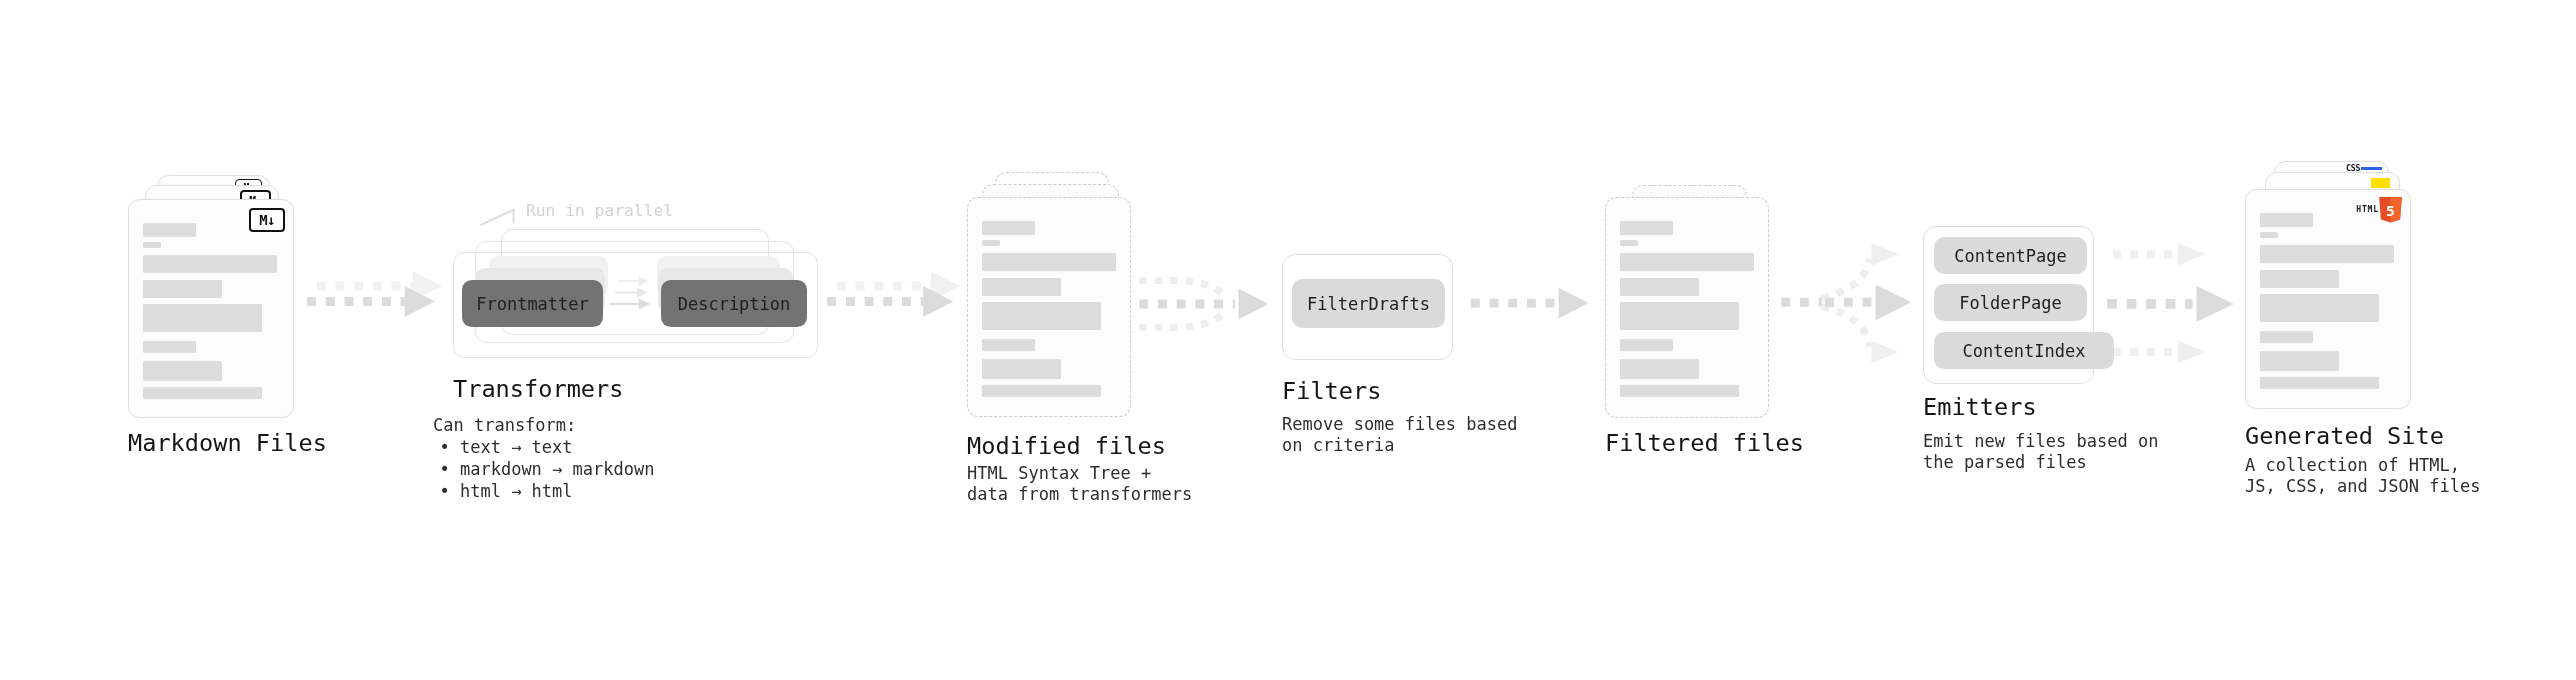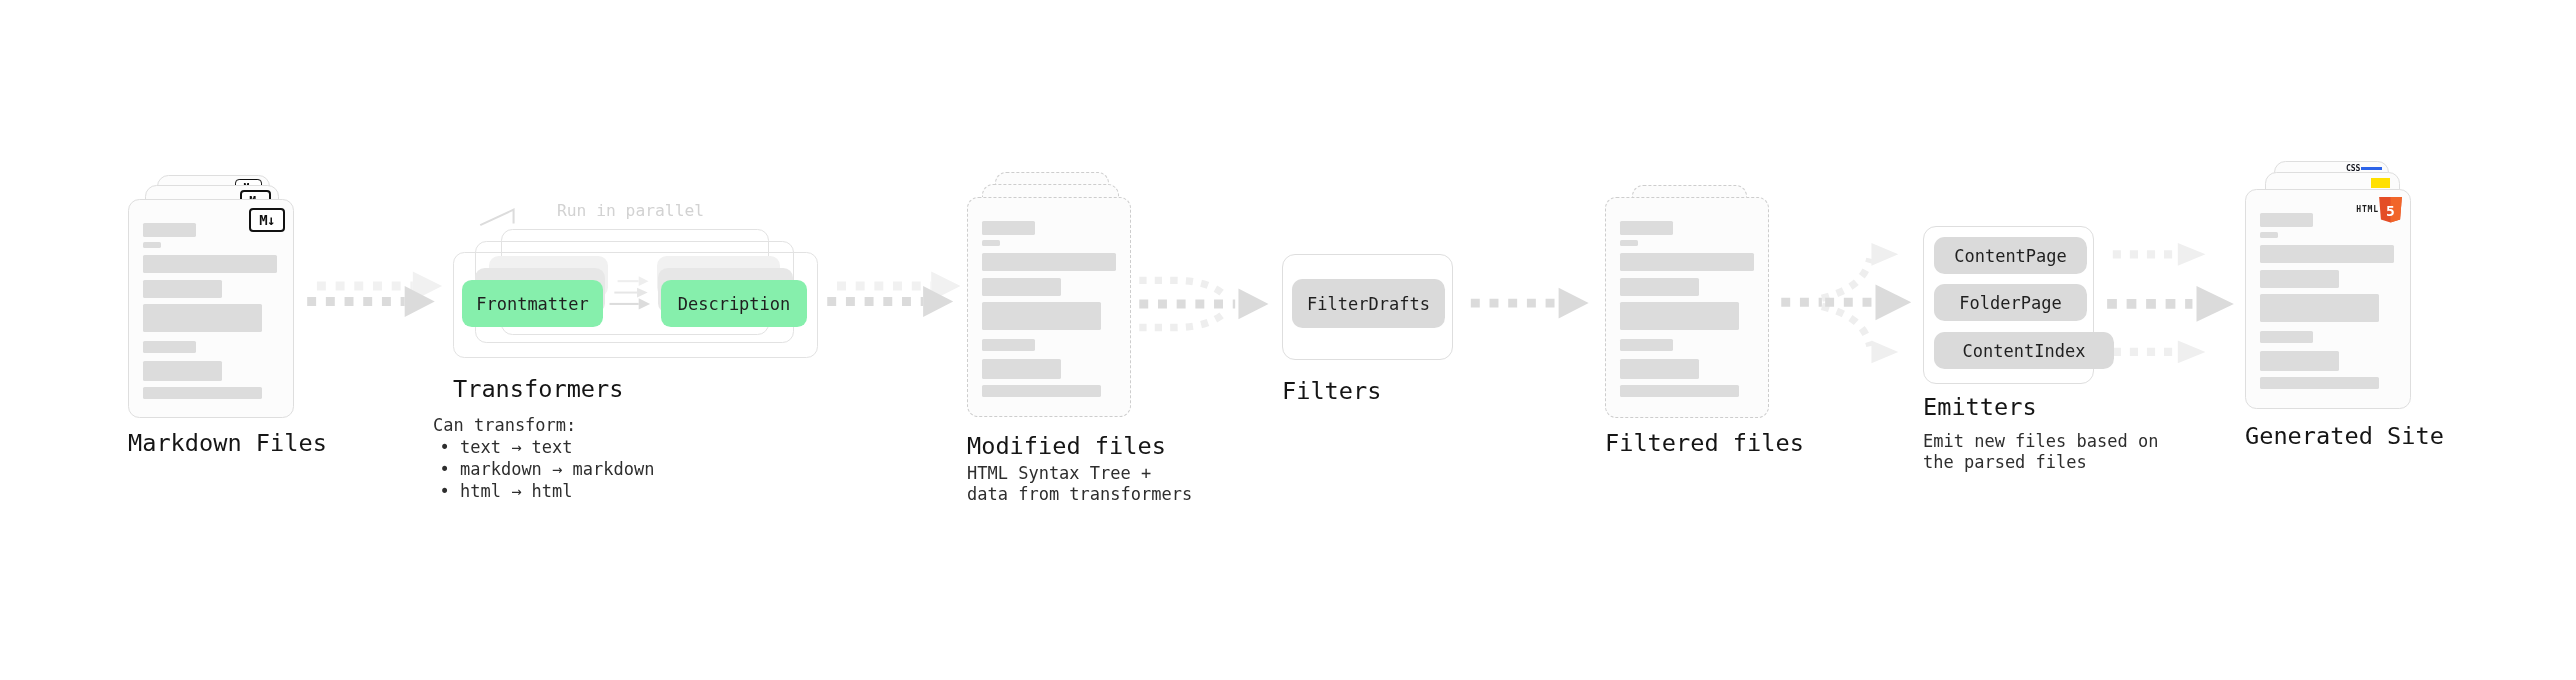--- a/index.html
+++ b/index.html
@@ -19,21 +19,21 @@
   .md-icon.front{right:8.1px;top:8.1px;width:32px;height:20.3px;font-size:14px;}
   .md-icon.mid{right:7.3px;top:4.1px;width:27px;height:17px;font-size:11.4px;border-width:2px;}
   .md-icon.back{right:7.3px;top:3.3px;width:24.4px;height:15.4px;font-size:9.8px;border-width:1.6px;}
 
   
   .panel{position:absolute;background:transparent;border:1.6px solid #e2e2e2;border-radius:11.4px;box-sizing:border-box;z-index:1;}
   .gbtn{position:absolute;border-radius:9.8px;z-index:2;display:flex;align-items:center;justify-content:center;
         font-size:17px;color:#1f1f1f;}
   .gbtn.l1{background:#f1f1f1;}
   .gbtn.l2{background:#e7e7e7;}
-  .gbtn.l3{background:#86efac;}
+  .gbtn.l3{background:#737373;}
 
   
   .wbox{position:absolute;background:#ffffff;border:1.6px solid #dedede;border-radius:13px;box-sizing:border-box;z-index:1;}
   .btn{position:absolute;background:#dadada;border-radius:10.6px;display:flex;align-items:center;justify-content:center;
        font-size:17px;color:#1f1f1f;z-index:2;}
 
   
   .h2{position:absolute;font-size:23.6px;line-height:28px;color:#151515;z-index:2;white-space:nowrap;}
   .desc{position:absolute;font-size:17px;line-height:21px;color:#2e2e2e;white-space:pre-line;z-index:2;}
   .note{position:absolute;font-size:16.3px;color:#d2d2d2;z-index:2;white-space:nowrap;}
@@ -125,21 +125,21 @@
       <div class="bar" style="left: 14px; top: 42px; width: 18px; height: 5.7px;"></div>
       <div class="bar" style="left: 14px; top: 55px; width: 134px; height: 18px;"></div>
       <div class="bar" style="left: 14px; top: 80px; width: 79px; height: 18px;"></div>
       <div class="bar" style="left: 14px; top: 104px; width: 119px; height: 28.4px;"></div>
       <div class="bar" style="left: 14px; top: 141px; width: 53px; height: 12.2px;"></div>
       <div class="bar" style="left: 14px; top: 161px; width: 79px; height: 19.5px;"></div>
       <div class="bar" style="left: 14px; top: 187px; width: 119px; height: 12.2px;"></div>
     </div>
   <div class="h2" style="left:128px;top:429px;">Markdown Files</div>
 
-  <div class="note" style="left:526px;top:201px;margin-left:31px;">Run in parallel</div>
+  <div class="note" style="left:526px;top:201px;">Run in parallel</div>
   <div class="panel" style="left:501px;top:229px;width:268px;height:106px;"></div>
   <div class="panel" style="left:475px;top:241px;width:319px;height:102px;"></div>
   <div class="panel" style="left:453px;top:252px;width:365px;height:106px;"></div>
   <div class="gbtn l1" style="left:489px;top:256px;width:119px;height:41px;"></div>
   <div class="gbtn l2" style="left:475px;top:268px;width:130px;height:45px;"></div>
   <div class="gbtn l1" style="left:657px;top:256px;width:123px;height:41px;"></div>
   <div class="gbtn l2" style="left:658px;top:268px;width:135px;height:45px;"></div>
   <div class="gbtn l3" style="left:462px;top:280px;width:141px;height:47px;">Frontmatter</div>
   <div class="gbtn l3" style="left:661px;top:280px;width:146px;height:47px;">Description</div>
   <div class="h2" style="left:453px;top:375px;">Transformers</div>
@@ -162,20 +162,22 @@
       <div class="bar" style="left: 14px; top: 161px; width: 79px; height: 19.5px;"></div>
       <div class="bar" style="left: 14px; top: 187px; width: 119px; height: 12.2px;"></div>
     </div>
   <div class="h2" style="left:967px;top:432px;">Modified files</div>
   <div class="desc" style="left:967px;top:463px;">HTML Syntax Tree +
 data from transformers</div>
 
   <div class="wbox" style="left:1282px;top:254px;width:171px;height:106px;"></div>
   <div class="btn" style="left:1292px;top:279px;width:153px;height:49px;">FilterDrafts</div>
   <div class="h2" style="left:1282px;top:377px;">Filters</div>
+  <div class="desc" style="left:1282px;top:414px;">Remove some files based
+on criteria</div>
 
   <div class="doc-card dashed" style="left:1632px;top:185px;width:115px;height:223px;"></div>
   <div class="doc-card dashed doc-bars" style="left:1605px;top:197px;width:164px;height:221px;">
       <div class="bar" style="left: 14px; top: 23px; width: 53px; height: 14px;"></div>
       <div class="bar" style="left: 14px; top: 42px; width: 18px; height: 5.7px;"></div>
       <div class="bar" style="left: 14px; top: 55px; width: 134px; height: 18px;"></div>
       <div class="bar" style="left: 14px; top: 80px; width: 79px; height: 18px;"></div>
       <div class="bar" style="left: 14px; top: 104px; width: 119px; height: 28.4px;"></div>
       <div class="bar" style="left: 14px; top: 141px; width: 53px; height: 12.2px;"></div>
       <div class="bar" style="left: 14px; top: 161px; width: 79px; height: 19.5px;"></div>
@@ -212,15 +214,17 @@
   <div class="bar" style="left: 14px; top: 23px; width: 53px; height: 14px;"></div>
       <div class="bar" style="left: 14px; top: 42px; width: 18px; height: 5.7px;"></div>
       <div class="bar" style="left: 14px; top: 55px; width: 134px; height: 18px;"></div>
       <div class="bar" style="left: 14px; top: 80px; width: 79px; height: 18px;"></div>
       <div class="bar" style="left: 14px; top: 104px; width: 119px; height: 28.4px;"></div>
       <div class="bar" style="left: 14px; top: 141px; width: 53px; height: 12.2px;"></div>
       <div class="bar" style="left: 14px; top: 161px; width: 79px; height: 19.5px;"></div>
       <div class="bar" style="left: 14px; top: 187px; width: 119px; height: 12.2px;"></div>
     </div>
   <div class="h2" style="left:2245px;top:422px;">Generated Site</div>
+  <div class="desc" style="left:2245px;top:455px;">A collection of HTML,
+JS, CSS, and JSON files</div>
 
 </div>
 
 
 </body></html>

